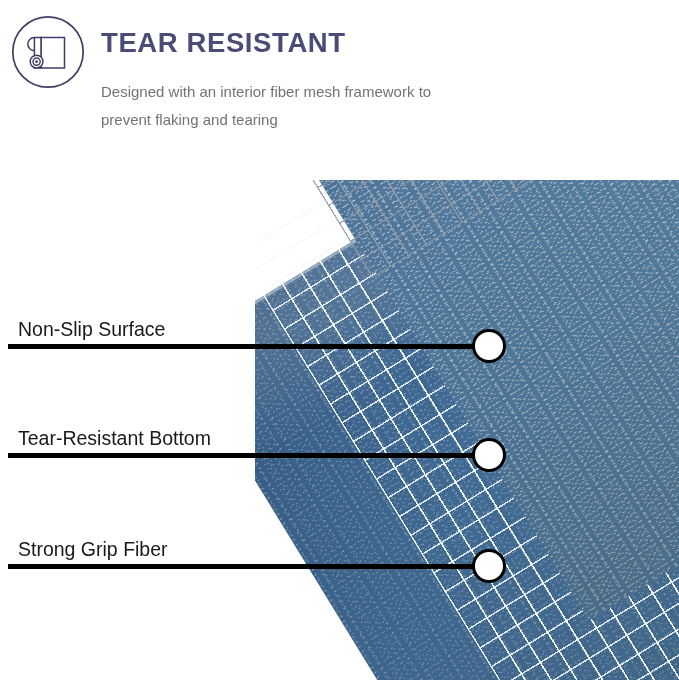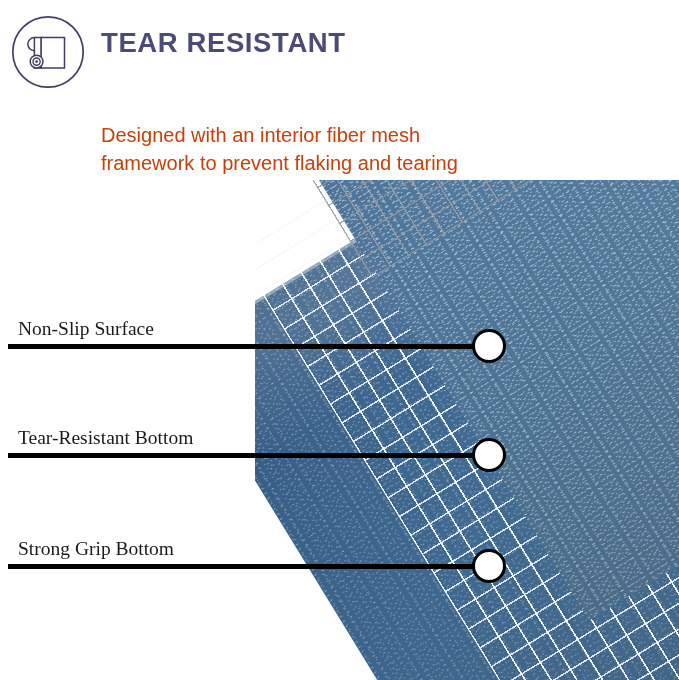--- a/index.html
+++ b/index.html
@@ -28,24 +28,23 @@
   #headline{
     position:absolute; left:101px; top:27px;
     font-size:27.5px; font-weight:bold;
     letter-spacing:0.6px;
     color:#4b4b77;
     white-space:nowrap;
   }
   #subcopy{
     position:absolute; left:101px; top:78px;
     width:360px;
-    font-size:20px; font-weight:300;
+    font-size:15px; font-weight:300;
     line-height:27.5px;
-    color:#c2410c;
-    margin-top:44px;
+    color:#737373;
   }
 
   
   #product-photo{
     position:absolute; left:255px; top:180px;
     width:424px; height:500px;
     overflow:hidden;
   }
   
   .slab{
@@ -141,21 +140,20 @@
         rgba(140,150,162,.85) 0 1.3px, rgba(255,255,255,0) 1.3px 21px);
   }
 
   
   .callout{ position:absolute; left:0; }
   .callout-label{
     position:absolute; left:18px;
     font-size:19.5px; font-weight:400;
     color:#1a1a1a;
     white-space:nowrap;
-    font-family:Liberation Serif, serif;
   }
   .callout-rule{
     position:absolute; left:8px;
     height:5px;
     background:#000000;
   }
   .callout-dot{
     position:absolute;
     width:34px; height:34px;
     border-radius:50%;
@@ -216,19 +214,19 @@
       <div class="callout-dot" style="left:472px; top:329px"></div>
     </div>
 
     <div class="callout">
       <div class="callout-label" style="top:427px">Tear-Resistant Bottom</div>
       <div class="callout-rule" style="top:453px; width:466px"></div>
       <div class="callout-dot" style="left:472px; top:438px"></div>
     </div>
 
     <div class="callout">
-      <div class="callout-label" style="top:538px">Strong Grip Bottom</div>
+      <div class="callout-label" style="top:538px">Strong Grip Fiber</div>
       <div class="callout-rule" style="top:564px; width:466px"></div>
       <div class="callout-dot" style="left:472px; top:549px"></div>
     </div>
 
   </div>
 </div>
 
 </body></html>

